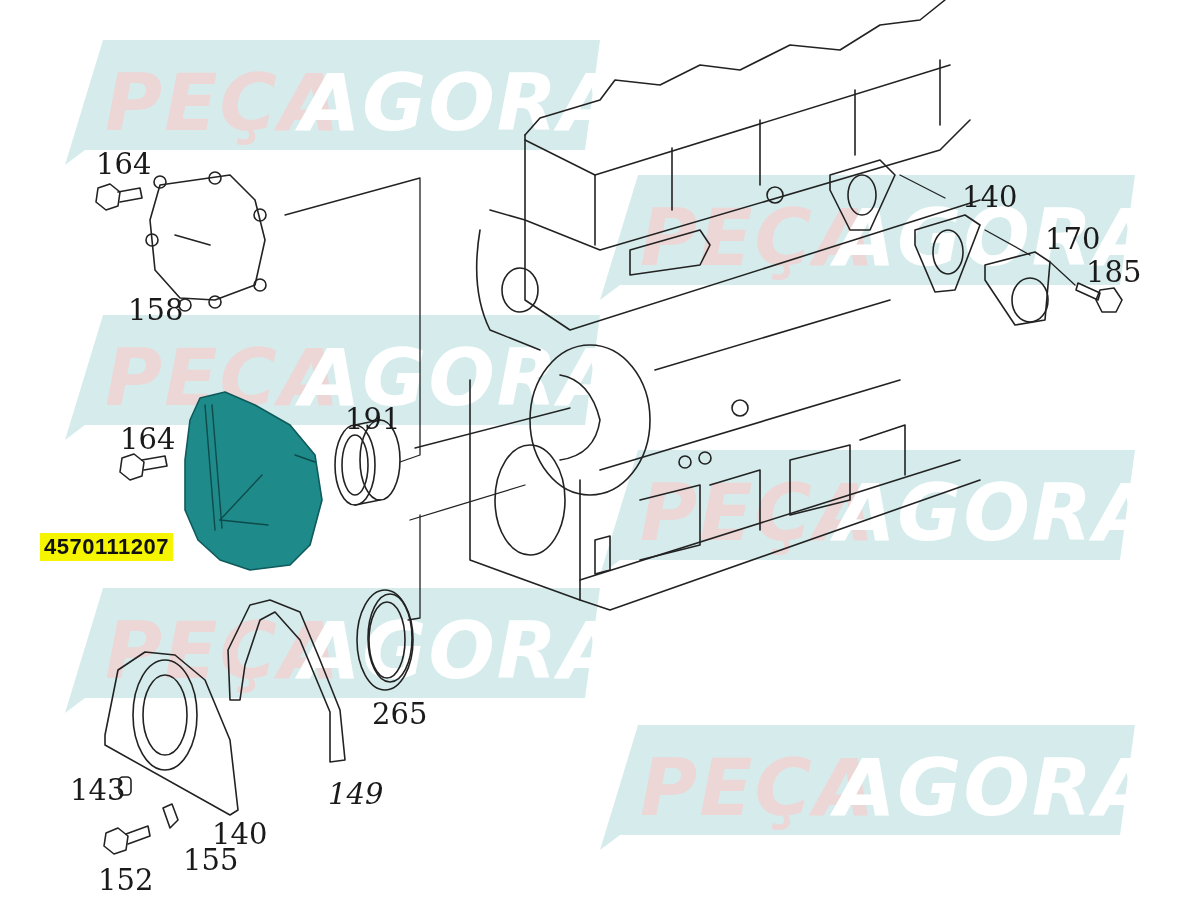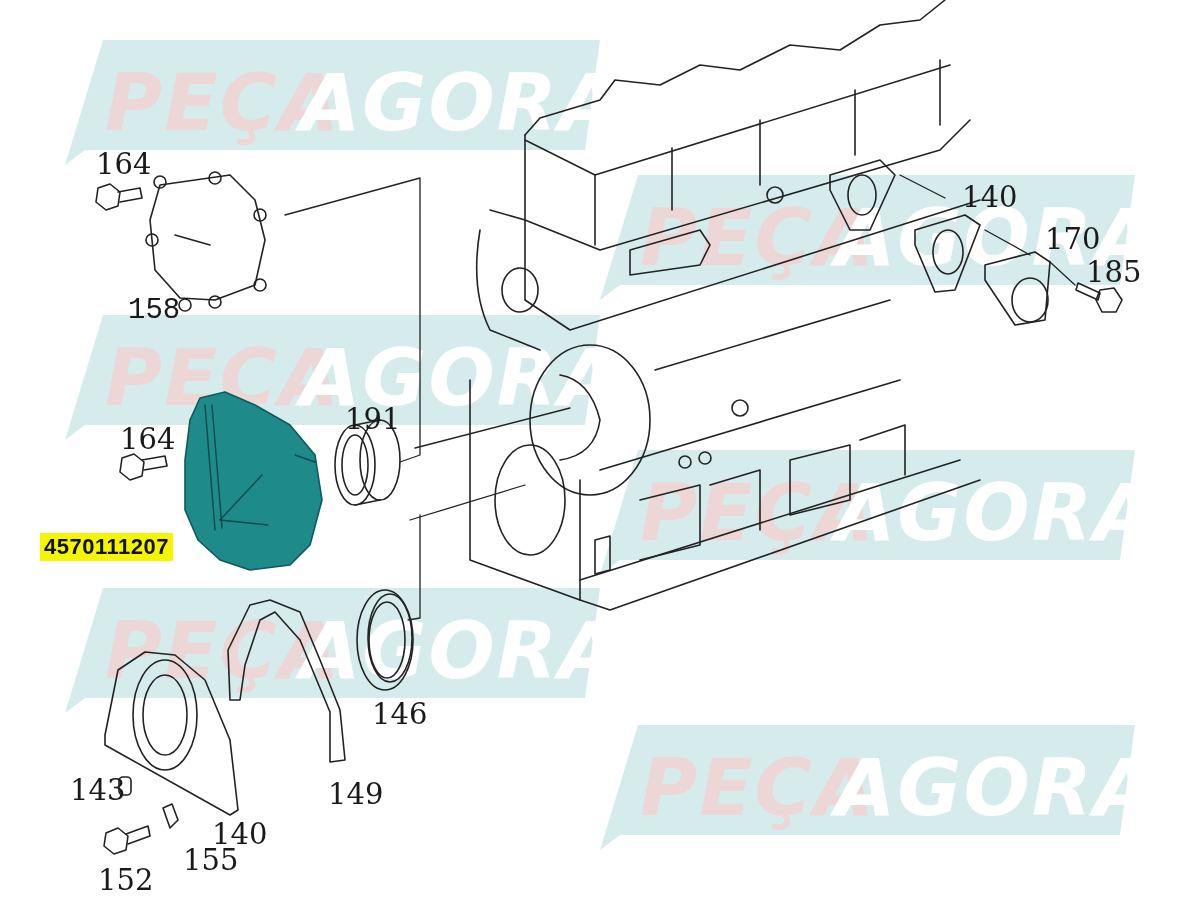--- a/index.html
+++ b/index.html
@@ -180,26 +180,26 @@
 
   <path d="M163,808 L172,804 L178,820 L170,828 Z"></path>
 
   <g>
     <polygon points="106,833 118,828 128,836 126,850 114,854 104,846"></polygon>
     <path d="M126,834 L148,826 L150,836 L128,844"></path>
   </g>
 </svg>
 
 <div class="label" style="left:96px;top:150px;">164</div>
-<div class="label" style="left:128px;top:296px;font-family:Liberation Mono, monospace;">158</div>
+<div class="label" style="left:128px;top:296px;">158</div>
 <div class="label" style="left:962px;top:183px;">140</div>
 <div class="label" style="left:1045px;top:225px;">170</div>
 <div class="label" style="left:1086px;top:258px;">185</div>
 <div class="label" style="left:345px;top:405px;">191</div>
 <div class="label" style="left:120px;top:425px;">164</div>
-<div class="label" style="left:372px;top:700px;">146</div>
-<div class="label" style="left:328px;top:780px;">149</div>
+<div class="label" style="left:372px;top:700px;">265</div>
+<div class="label" style="left:328px;top:780px;font-style:italic;">149</div>
 <div class="label" style="left:70px;top:776px;">143</div>
 <div class="label" style="left:212px;top:820px;">140</div>
 <div class="label" style="left:156px;top:846px;margin-left:27px;">155</div>
 <div class="label" style="left:98px;top:866px;">152</div>
 
 <div class="highlight" style="left:40px;top:533px;">4570111207</div>
 
 </body></html>

